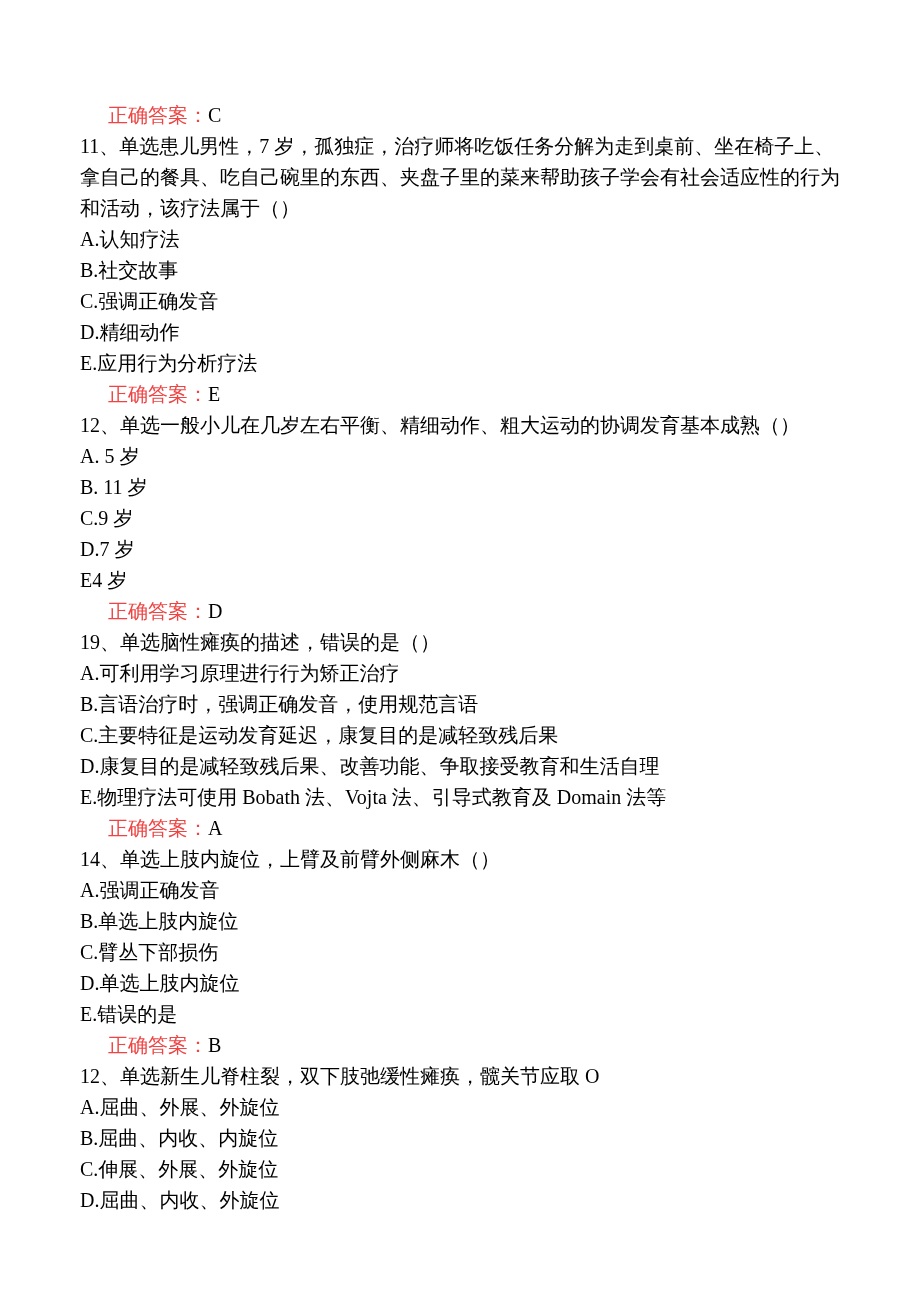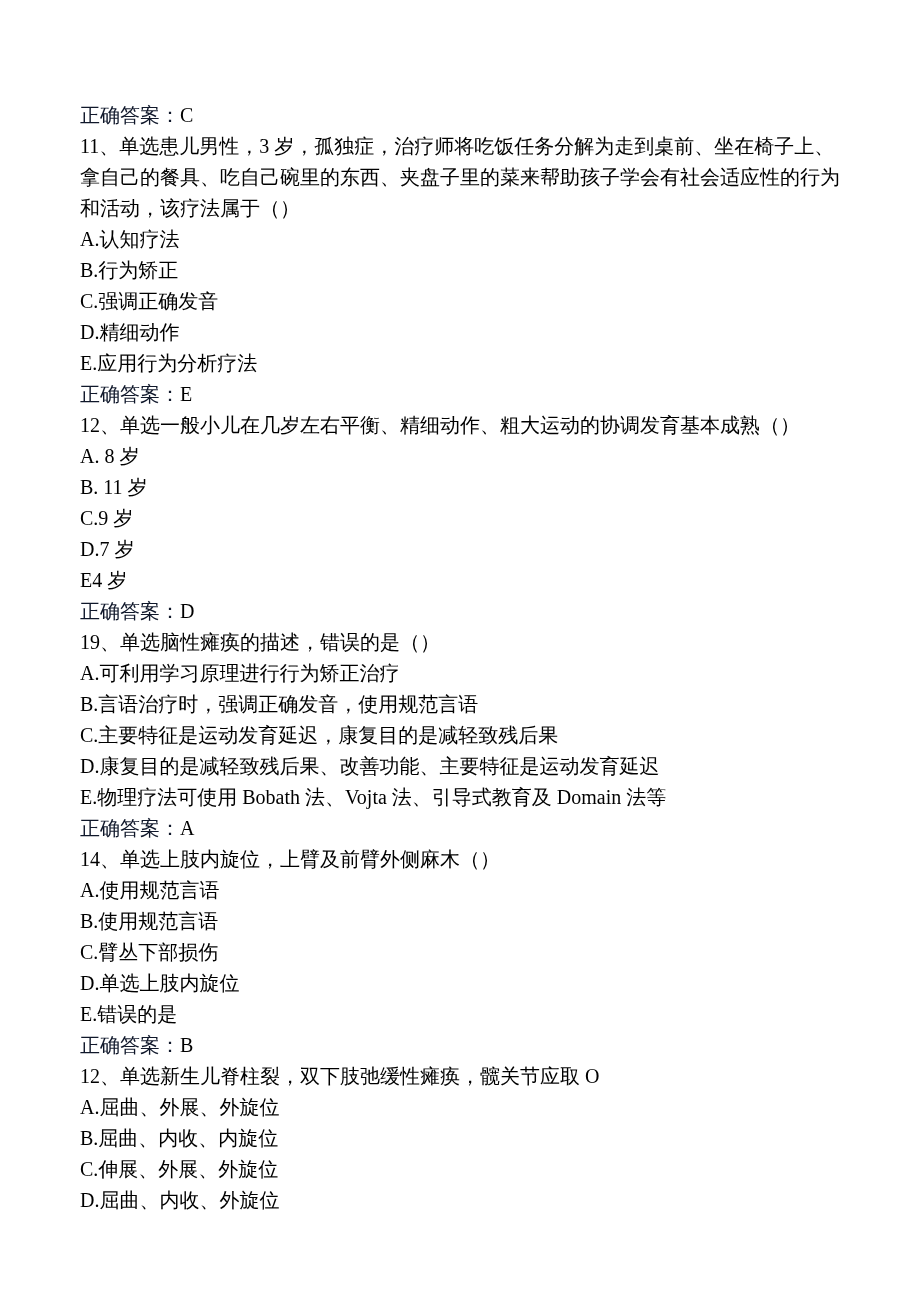--- a/index.html
+++ b/index.html
@@ -10,61 +10,62 @@
     body {
       font-family: "SimSun", "宋体", serif;
       font-size: 20px;
       line-height: 1.55;
       color: #000;
       background: #fff;
       padding: 100px 80px 40px 80px;
       width: 920px;
     }
     .answer-label {
-      color: #0f172a;
+      color: #ef4444;
+      margin-left: 28px;
     }
     .answer-value {
       color: #000;
     }
     p {
       margin: 0;
     }
   </style>
 </head>
 <body>
 
 <p><span class="answer-label">正确答案：</span><span class="answer-value">C</span></p>
 
-<p>11、单选患儿男性，3 岁，孤独症，治疗师将吃饭任务分解为走到桌前、坐在椅子上、拿自己的餐具、吃自己碗里的东西、夹盘子里的菜来帮助孩子学会有社会适应性的行为和活动，该疗法属于（）</p>
+<p>11、单选患儿男性，7 岁，孤独症，治疗师将吃饭任务分解为走到桌前、坐在椅子上、拿自己的餐具、吃自己碗里的东西、夹盘子里的菜来帮助孩子学会有社会适应性的行为和活动，该疗法属于（）</p>
 <p>A.认知疗法</p>
-<p>B.行为矫正</p>
+<p>B.社交故事</p>
 <p>C.强调正确发音</p>
 <p>D.精细动作</p>
 <p>E.应用行为分析疗法</p>
 <p><span class="answer-label">正确答案：</span><span class="answer-value">E</span></p>
 
 <p>12、单选一般小儿在几岁左右平衡、精细动作、粗大运动的协调发育基本成熟（）</p>
-<p>A. 8 岁</p>
+<p>A. 5 岁</p>
 <p>B. 11 岁</p>
 <p>C.9 岁</p>
 <p>D.7 岁</p>
 <p>E4 岁</p>
 <p><span class="answer-label">正确答案：</span><span class="answer-value">D</span></p>
 
 <p>19、单选脑性瘫痪的描述，错误的是（）</p>
 <p>A.可利用学习原理进行行为矫正治疗</p>
 <p>B.言语治疗时，强调正确发音，使用规范言语</p>
 <p>C.主要特征是运动发育延迟，康复目的是减轻致残后果</p>
-<p>D.康复目的是减轻致残后果、改善功能、主要特征是运动发育延迟</p>
+<p>D.康复目的是减轻致残后果、改善功能、争取接受教育和生活自理</p>
 <p>E.物理疗法可使用 Bobath 法、Vojta 法、引导式教育及 Domain 法等</p>
 <p><span class="answer-label">正确答案：</span><span class="answer-value">A</span></p>
 
 <p>14、单选上肢内旋位，上臂及前臂外侧麻木（）</p>
-<p>A.使用规范言语</p>
-<p>B.使用规范言语</p>
+<p>A.强调正确发音</p>
+<p>B.单选上肢内旋位</p>
 <p>C.臂丛下部损伤</p>
 <p>D.单选上肢内旋位</p>
 <p>E.错误的是</p>
 <p><span class="answer-label">正确答案：</span><span class="answer-value">B</span></p>
 
 <p>12、单选新生儿脊柱裂，双下肢弛缓性瘫痪，髋关节应取 O</p>
 <p>A.屈曲、外展、外旋位</p>
 <p>B.屈曲、内收、内旋位</p>
 <p>C.伸展、外展、外旋位</p>
 <p>D.屈曲、内收、外旋位</p>

